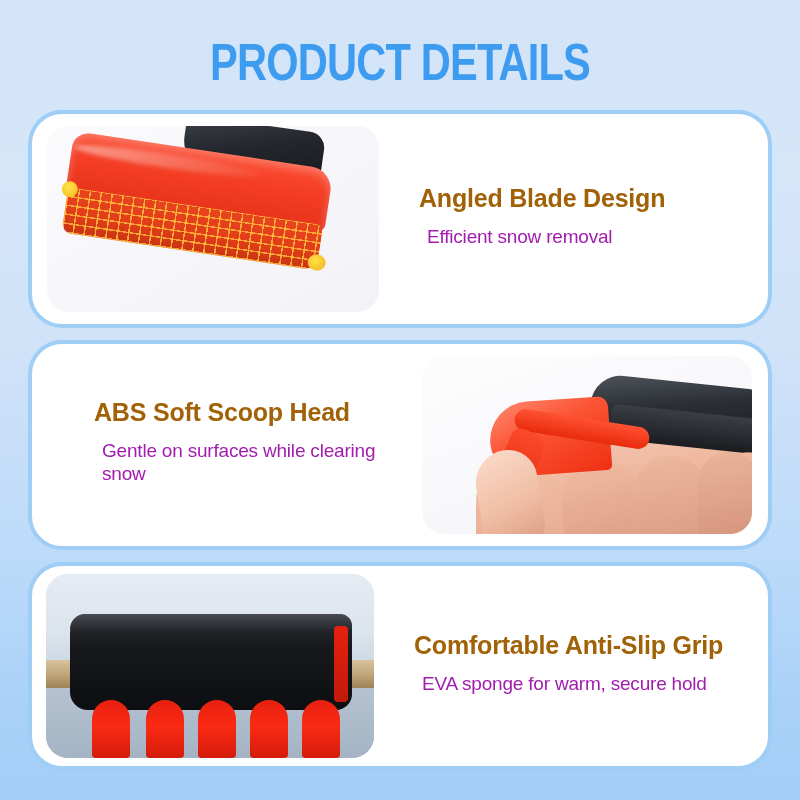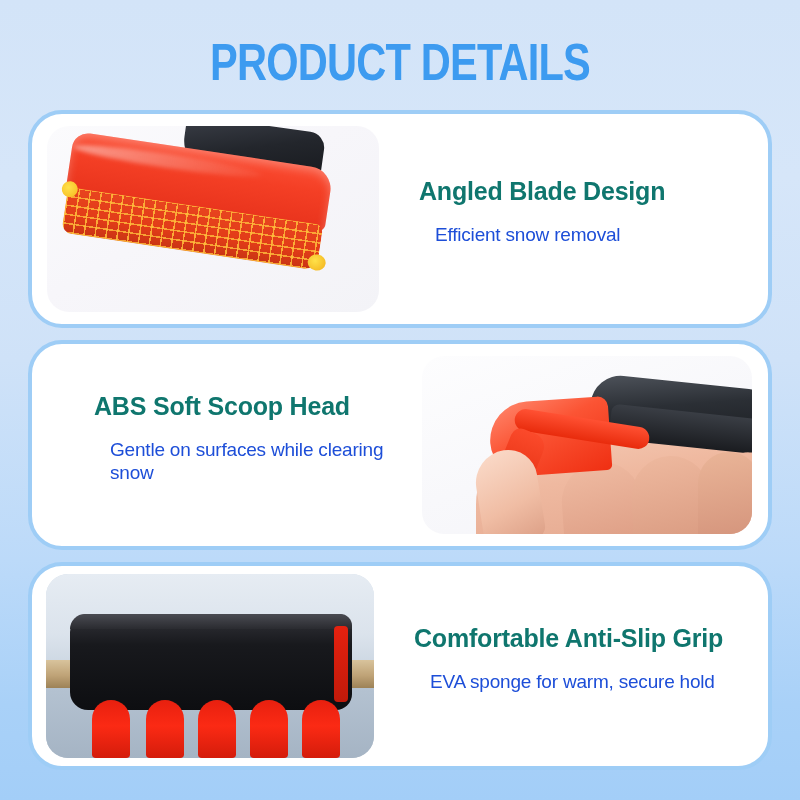--- a/index.html
+++ b/index.html
@@ -27,25 +27,25 @@
   }
   .card1{top:110px;height:218px;}
   .card2{top:340px;height:210px;}
   .card3{top:562px;height:208px;}
 
   .photo{
     position:relative;flex:0 0 auto;border-radius:22px;overflow:hidden;
   }
   .txt{flex:1 1 auto;box-sizing:border-box;}
   .heading{
-    color:#0f766e;font-weight:bold;font-size:25px;line-height:31px;
+    color:#a16207;font-weight:bold;font-size:25px;line-height:31px;
     letter-spacing:-.2px;margin:0 0 11px 0;
   }
   .sub{
-    color:#1d4ed8;font-size:19px;line-height:23px;letter-spacing:-.2px;margin:16px;
+    color:#a21caf;font-size:19px;line-height:23px;letter-spacing:-.2px;margin:8px;
   }
 
   
   .card1 .photo{width:332px;height:186px;margin-left:15px;
     background:linear-gradient(150deg,#fbfbfd 0%,#f7f6fa 45%,#f3f3f7 100%);}
   .card1 .txt{padding-left:40px;padding-right:18px;}
 
   
   .card2 .photo{width:330px;height:178px;margin-left:0;order:2;margin-right:16px;
     background:linear-gradient(160deg,#fdfdfe 0%,#f8f8fb 50%,#f4f4f8 100%);}

